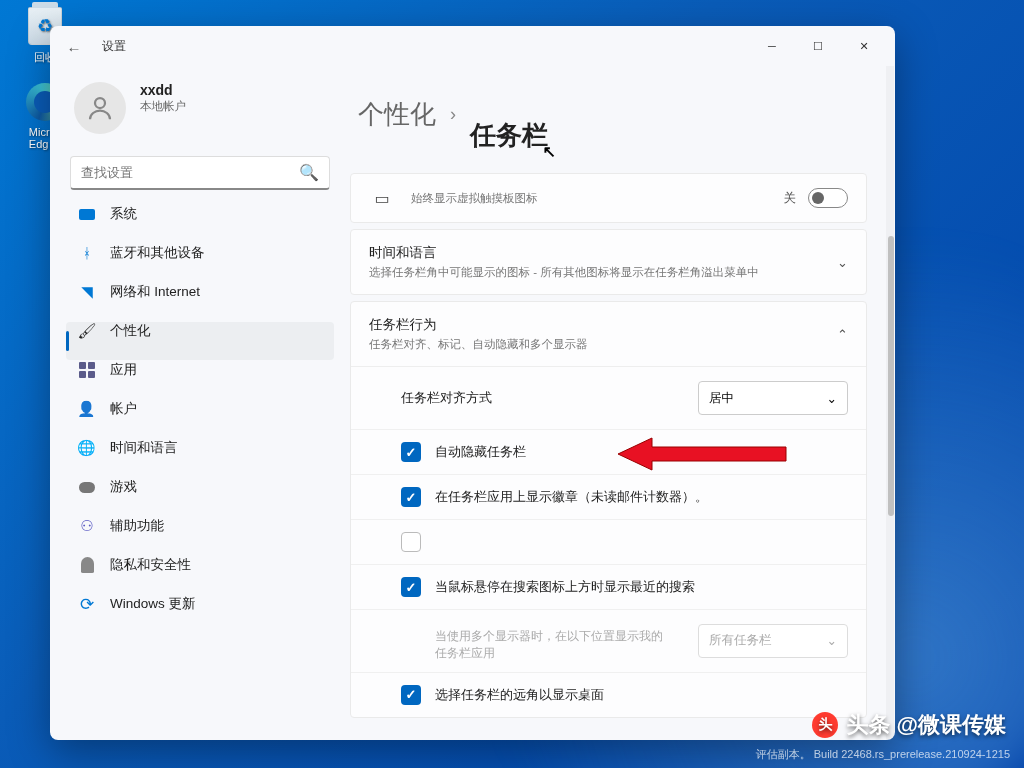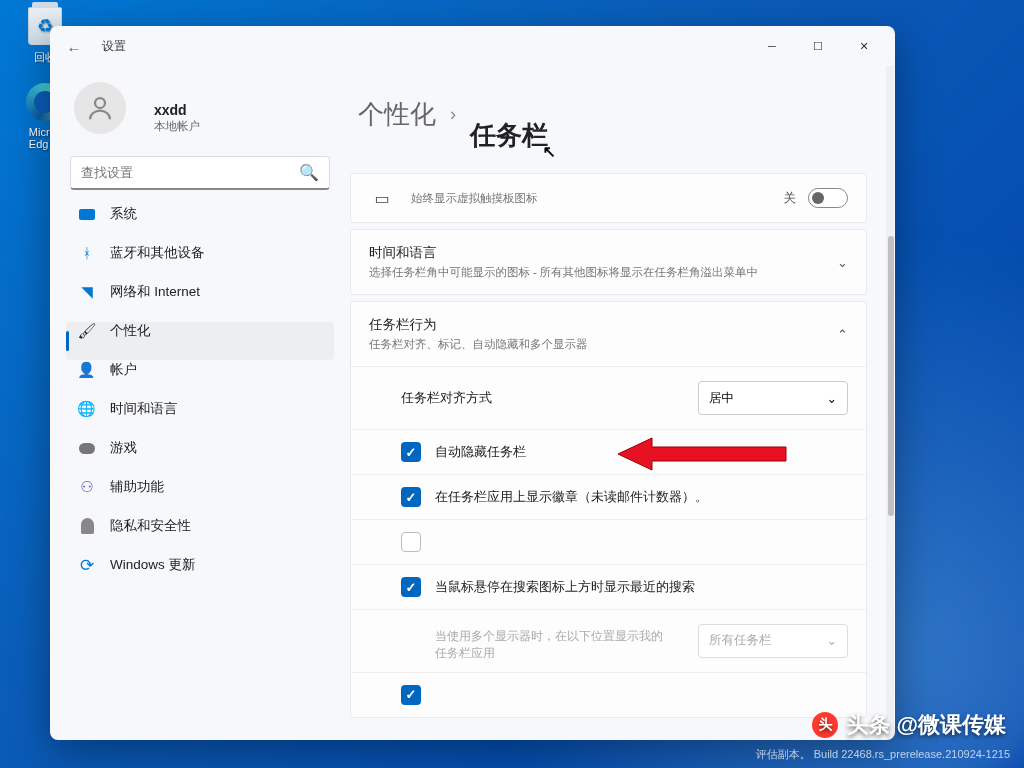--- a/index.html
+++ b/index.html
@@ -14,21 +14,21 @@
 .edge-ico { width: 38px; height: 38px; border-radius: 50%; background: conic-gradient(from 200deg, #0c59a4, #39c1d7 40%, #6fcf97 70%, #0c59a4); position:relative;}
 .edge-ico::after{content:"";position:absolute;inset:8px;border-radius:50%;background:#0a5cb8;}
 .settings-window { position: absolute; top: 26px; left: 50px; width: 845px; height: 714px; background: #f7f8fb; border-radius: 8px; box-shadow: 0 12px 40px rgba(0,0,0,0.35); display: flex; flex-direction: column; overflow: hidden; }
 .titlebar { height: 40px; display: flex; align-items: center; padding: 0 8px 0 14px; justify-content: space-between; }
 .titlebar-left { display: flex; align-items: center; gap: 18px; font-size: 12px; color: #333; }
 .back-btn { font-size: 15px; color: #555; width: 20px; text-align: center; }
 .win-controls { display: flex; }
 .win-controls div { width: 46px; height: 32px; display: flex; align-items: center; justify-content: center; font-size: 11px; color: #333; }
 .win-body { flex: 1; display: flex; overflow: hidden; }
 .sidebar { width: 300px; padding: 10px 14px 10px 14px; display: flex; flex-direction: column; }
-.user-row { display: flex; align-items: flex-end; gap: 28px; padding: 6px 8px 18px 10px; }
+.user-row { display: flex; align-items: flex-start; gap: 14px; padding: 6px 8px 18px 10px; }
 .avatar { width: 52px; height: 52px; border-radius: 50%; background: #e6e6e6; display: flex; align-items: center; justify-content: center; }
 .user-info .name { font-size: 14px; font-weight: 600; color: #222; }
 .user-info .sub { font-size: 11.5px; color: #666; margin-top: 1px; }
 .search-box { margin: 4px 6px 14px 6px; height: 34px; background: #fff; border: 1px solid #ddd; border-bottom: 2px solid #888; border-radius: 4px; display: flex; align-items: center; padding: 0 10px; }
 .search-box input { flex: 1; border: none; outline: none; font-size: 13px; background: transparent;}
 .nav { flex: 1; overflow-y: auto; }
 .nav-item { display: flex; gap: 14px; height: 38px; padding: 0 12px; margin: 1px 2px; border-radius: 4px; font-size: 13.5px; color: #222; position: relative; }
 .nav-item.active { background: #eceef1; }
 .nav-item.active::before { content:""; position:absolute; left:0; top:9px; bottom:9px; width:3px; background:#0067c0; border-radius:2px;}
 .nav-icon { width: 18px; height: 18px; display: inline-flex; align-items: center; justify-content: center; font-size: 15px; }
@@ -48,21 +48,21 @@
 .breadcrumb { font-size: 26px; color: #222; display: flex; align-items: center; gap: 14px; margin-bottom: 20px; padding-left: 8px; }
 .breadcrumb .bc-parent { color: #666; font-weight: 400; }
 .breadcrumb .chev { color: #888; font-size: 18px; }
 .breadcrumb .bc-current { font-weight: 700; position: relative; margin-top: 42px;}
 .cursor { position:absolute; right:-8px; bottom:-8px; font-size:16px; color:#000;}
 .card { background: #fdfdfe; border: 1px solid #eaeaea; border-radius: 4px; margin-bottom: 6px; }
 .card-row { display: flex; align-items: center; padding: 14px 18px; gap: 16px; }
 .card-row .lead-icon { width: 26px; font-size: 16px; color: #444; text-align: center; }
 .card-text { flex: 1; }
 .card-text .title { font-size: 13.5px; color: #222; margin-bottom: 2px; }
-.card-text .desc { font-size: 11.5px; color: #777; line-height: 1.4; font-family: Liberation Serif, serif; }
+.card-text .desc { font-size: 11.5px; color: #777; line-height: 1.4; }
 .toggle-wrap { display: flex; align-items: center; gap: 12px; font-size: 12.5px; color: #555; }
 .toggle { width: 40px; height: 20px; border-radius: 10px; border: 1px solid #888; background: #fff; position: relative; }
 .toggle::after { content:""; position:absolute; left:3px; top:3px; width:12px; height:12px; border-radius:50%; background:#666;}
 .chev-icon { font-size: 13px; color: #555; }
 .divider-row { border-top: 1px solid #eee; }
 .setting-row { display: flex; align-items: center; padding: 14px 18px 14px 50px; }
 .setting-row .label { flex: 1; font-size: 13px; color: #222; }
 .dropdown { width: 150px; height: 32px; border: 1px solid #ccc; border-radius: 4px; background: #fff; display: flex; align-items: center; justify-content: space-between; padding: 16px 10px; font-size: 12.5px; }
 .chk-row { display: flex; align-items: center; gap: 14px; padding: 12px 18px 12px 50px; border-top: 1px solid #f0f0f0;}
 .chk { width: 20px; height: 20px; border-radius: 4px; display: flex; align-items: center; justify-content: center; flex-shrink: 0;}
@@ -145,20 +145,31 @@
           </div>
         <div class="nav-item">
             <span class="nav-icon ni-net">◥</span>
             <span>网络和 Internet</span>
           </div>
         <div class="nav-item active">
             <span class="nav-icon ni-pers">🖌</span>
             <span>个性化</span>
           </div>
         <div class="nav-item">
+            <span class="nav-icon">
+              <span class="ni-apps">
+                <span></span>
+                <span></span>
+                <span></span>
+                <span></span>
+              </span>
+            </span>
+            <span>应用</span>
+          </div>
+        <div class="nav-item">
             <span class="nav-icon ni-acct">👤</span>
             <span>帐户</span>
           </div>
         <div class="nav-item">
             <span class="nav-icon ni-time">🌐</span>
             <span>时间和语言</span>
           </div>
         <div class="nav-item">
             <span class="nav-icon">
               <span class="ni-game"></span>
@@ -250,20 +261,21 @@
         <div class="chk-sub-row">
           <div style="width:20px;"></div>
           <div class="sub-text">当使用多个显示器时，在以下位置显示我的任务栏应用</div>
           <div class="dropdown" style="color:#aaa;border-color:#ddd;">
             <span>所有任务栏</span>
             <span>⌄</span>
           </div>
         </div>
         <div class="chk-row">
           <div class="chk checked">✓</div>
+          <span class="chk-label">选择任务栏的远角以显示桌面</span>
         </div>
       </div>
 
     </div>
   </div>
 
   <div class="arrow">
     <svg viewBox="0 0 170 40">
         <polygon points="0,20 34,4 34,13 168,13 168,27 34,27 34,36" fill="#e81123" stroke="#900" stroke-width="1"></polygon>
       </svg>

